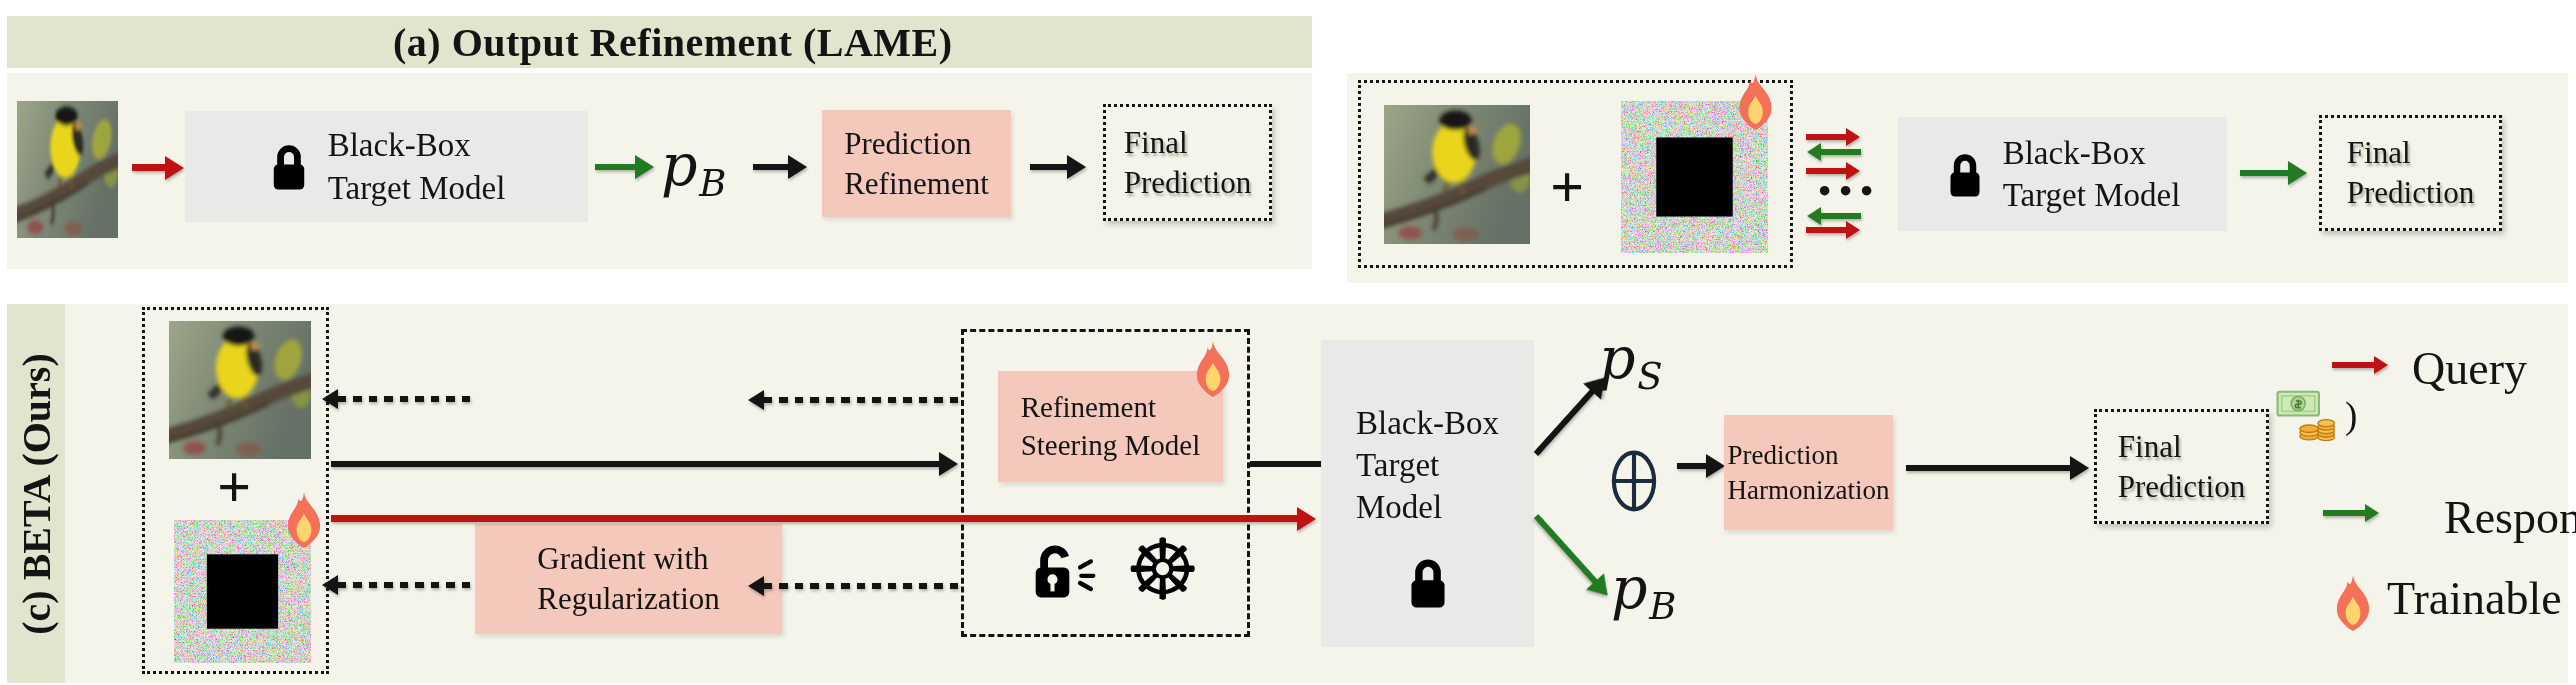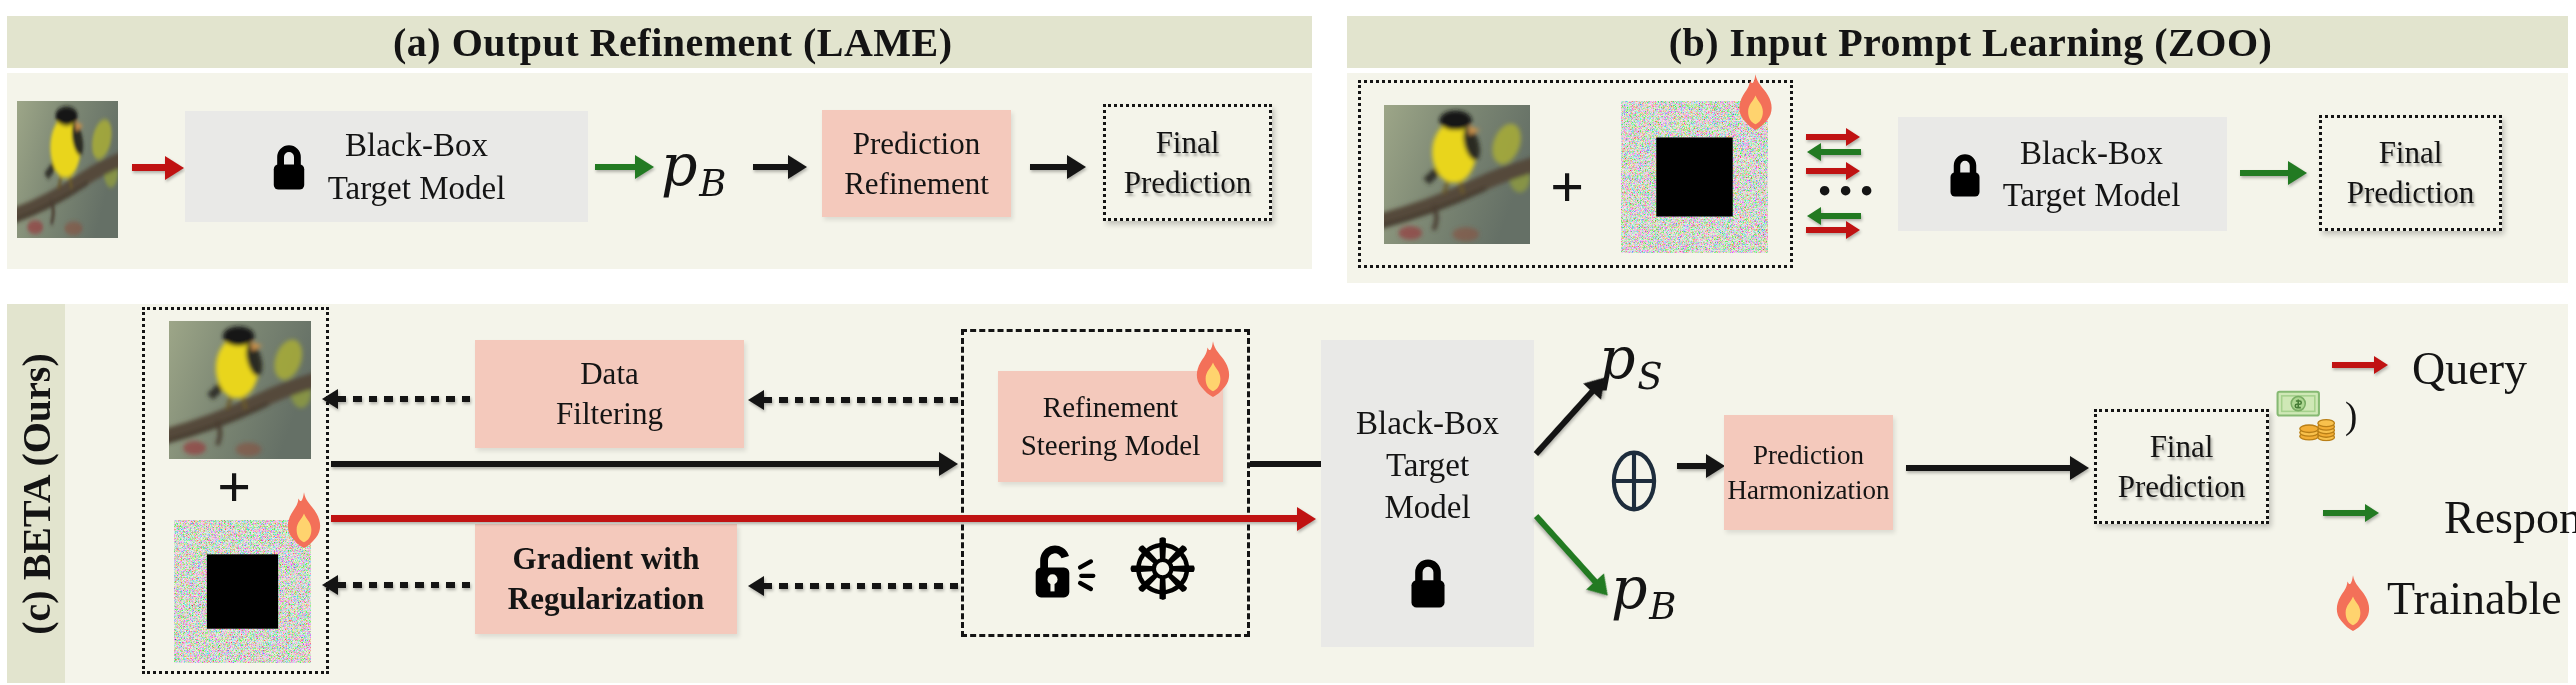--- a/index.html
+++ b/index.html
@@ -12,21 +12,21 @@
     --ink:#141414;
   }
   *{margin:0;padding:0;box-sizing:border-box;}
   body{background:#ffffff;font-family:"Liberation Serif","DejaVu Serif",serif;color:var(--ink);}
   #stage{position:relative;width:2576px;height:685px;background:#ffffff;overflow:hidden;}
 
   .panel-body{position:absolute;background:var(--beige);}
   .panel-header{position:absolute;background:var(--olive);display:flex;align-items:center;justify-content:center;
     font-weight:bold;font-size:40px;letter-spacing:0.5px;padding-left:26px;}
 
-  .box{position:absolute;display:flex;align-items:center;justify-content:center;text-align:center;}
+  .box{position:absolute;display:flex;align-items:center;justify-content:center;}
   .box .lines{display:flex;flex-direction:column;line-height:1.28;}
   .gray-box{background:var(--gray);gap:18px;font-size:33px;}
   .pink-box{background:var(--pink);font-size:31px;box-shadow:1.8px 2.7px 4.6px rgba(0,0,0,.10);}
   .dotted-box{border:3.7px dotted var(--ink);background:transparent;font-size:31px;box-shadow:2.7px 3.7px 5.5px rgba(0,0,0,.22);}
   .dotted-box .lines{text-shadow:1.8px 2.7px 2.7px rgba(0,0,0,.30);}
   .input-dotted{position:absolute;border:3.7px dotted var(--ink);}
   .dashed-box{position:absolute;border:3.7px dashed var(--ink);}
 
   .arr{position:absolute;background:currentColor;height:6.4px;color:var(--ink);
        filter:drop-shadow(1.8px 2.7px 1.8px rgba(0,0,0,.28));}
@@ -180,23 +180,20 @@
 
   <div class="arr" style="left:1030px;top:164px;width:37px;"></div>
 
   <div class="box dotted-box" style="left:1103px;top:104px;width:169px;height:117px;">
     <span class="lines">
       <span>Final</span>
       <span>Prediction</span>
     </span>
   </div>
 
-  <div class="panel-header" style="left:1347px;top:16.4px;width:1221px;height:52px;">
-    <span>(b) Input Prompt Learning (ZOO)</span>
-  </div>
   <div class="panel-body" style="left:1347px;top:73px;width:1221px;height:210px;"></div>
 
   <div class="input-dotted" style="left:1358px;top:80px;width:435px;height:188px;"></div>
   <div class="icon" style="left:1384px;top:105px;width:146px;height:139px;">
     <svg class="fill" viewBox="0 0 100 100" preserveAspectRatio="none">
         <use href="#sym-bird"></use>
       </svg>
   </div>
   <div class="plus" style="left:1550px;top:157px;">+</div>
   <div class="icon" style="left:1621px;top:101px;width:147px;height:152px;">
@@ -254,27 +251,21 @@
     <svg class="fill" viewBox="0 0 100 100" preserveAspectRatio="none">
         <use href="#sym-noise"></use>
       </svg>
   </div>
   <div class="icon" style="left:280px;top:491px;width:48px;height:58px;">
     <svg class="fill" viewBox="0 0 36 44">
         <use href="#sym-flame"></use>
       </svg>
   </div>
 
-  <div class="box pink-box" style="left:475px;top:340px;width:269px;height:108px;">
-    <span class="lines">
-      <span>Data</span>
-      <span>Filtering</span>
-    </span>
-  </div>
-  <div class="box pink-box" style="left:475px;top:524px;width:262px;height:110px;font-weight:bold;">
+  <div class="box pink-box" style="left:475px;top:524px;width:307px;height:110px;">
     <span class="lines">
       <span>Gradient with</span>
       <span>Regularization</span>
     </span>
   </div>
 
   <div class="dashed-box" style="left:961px;top:329px;width:289px;height:308px;"></div>
   <div class="box pink-box" style="left:998px;top:371px;width:225px;height:111px;font-size:29px;">
     <span class="lines">
       <span>Refinement</span>

